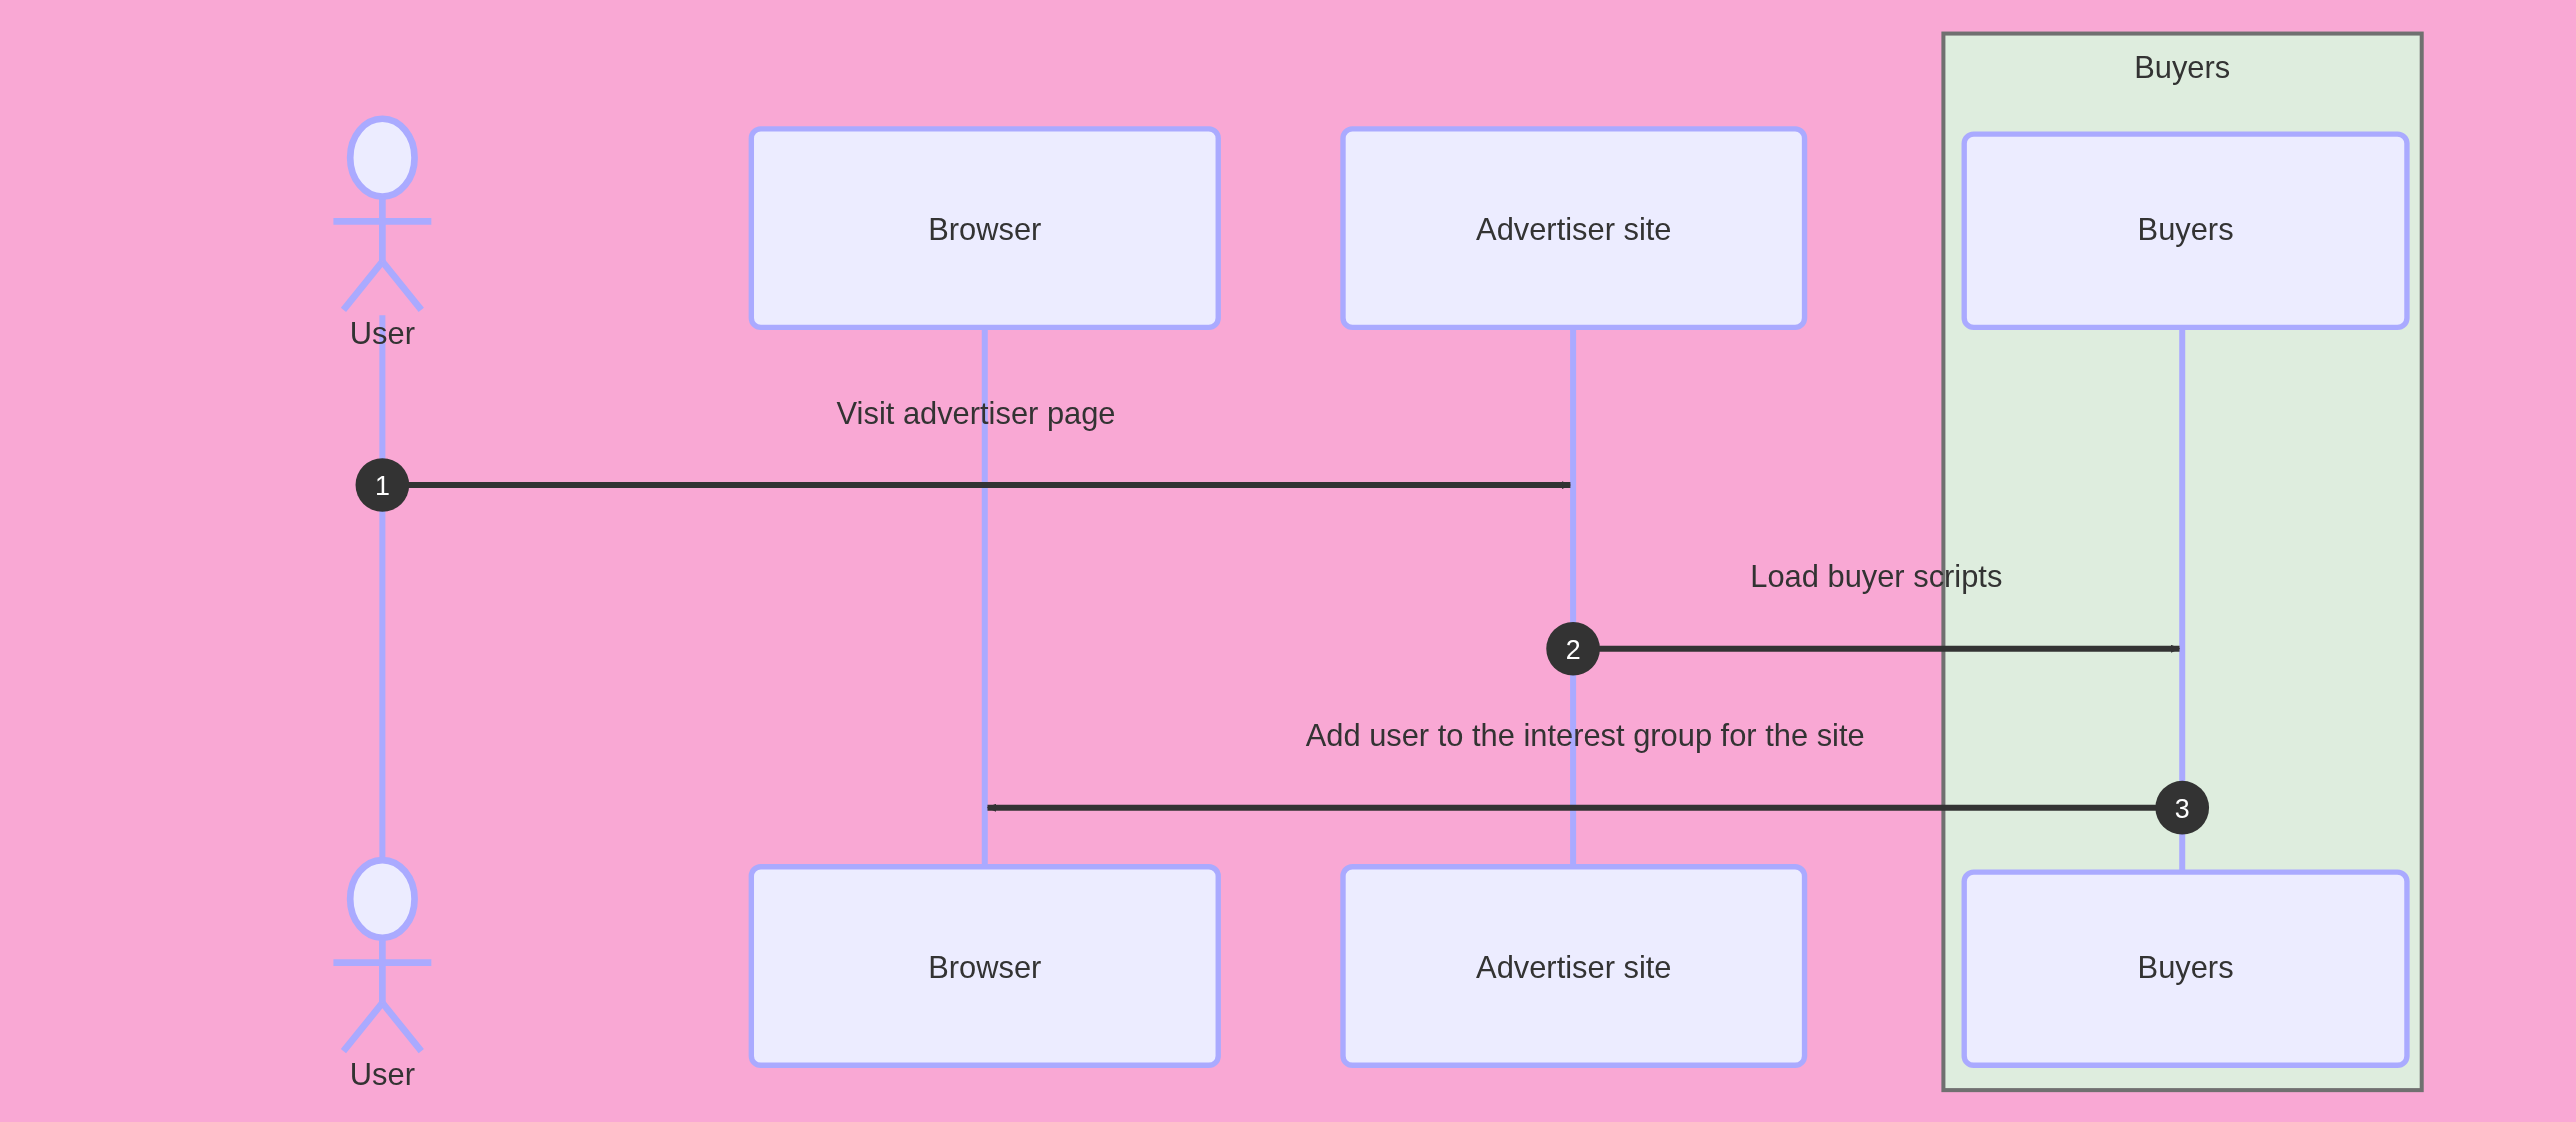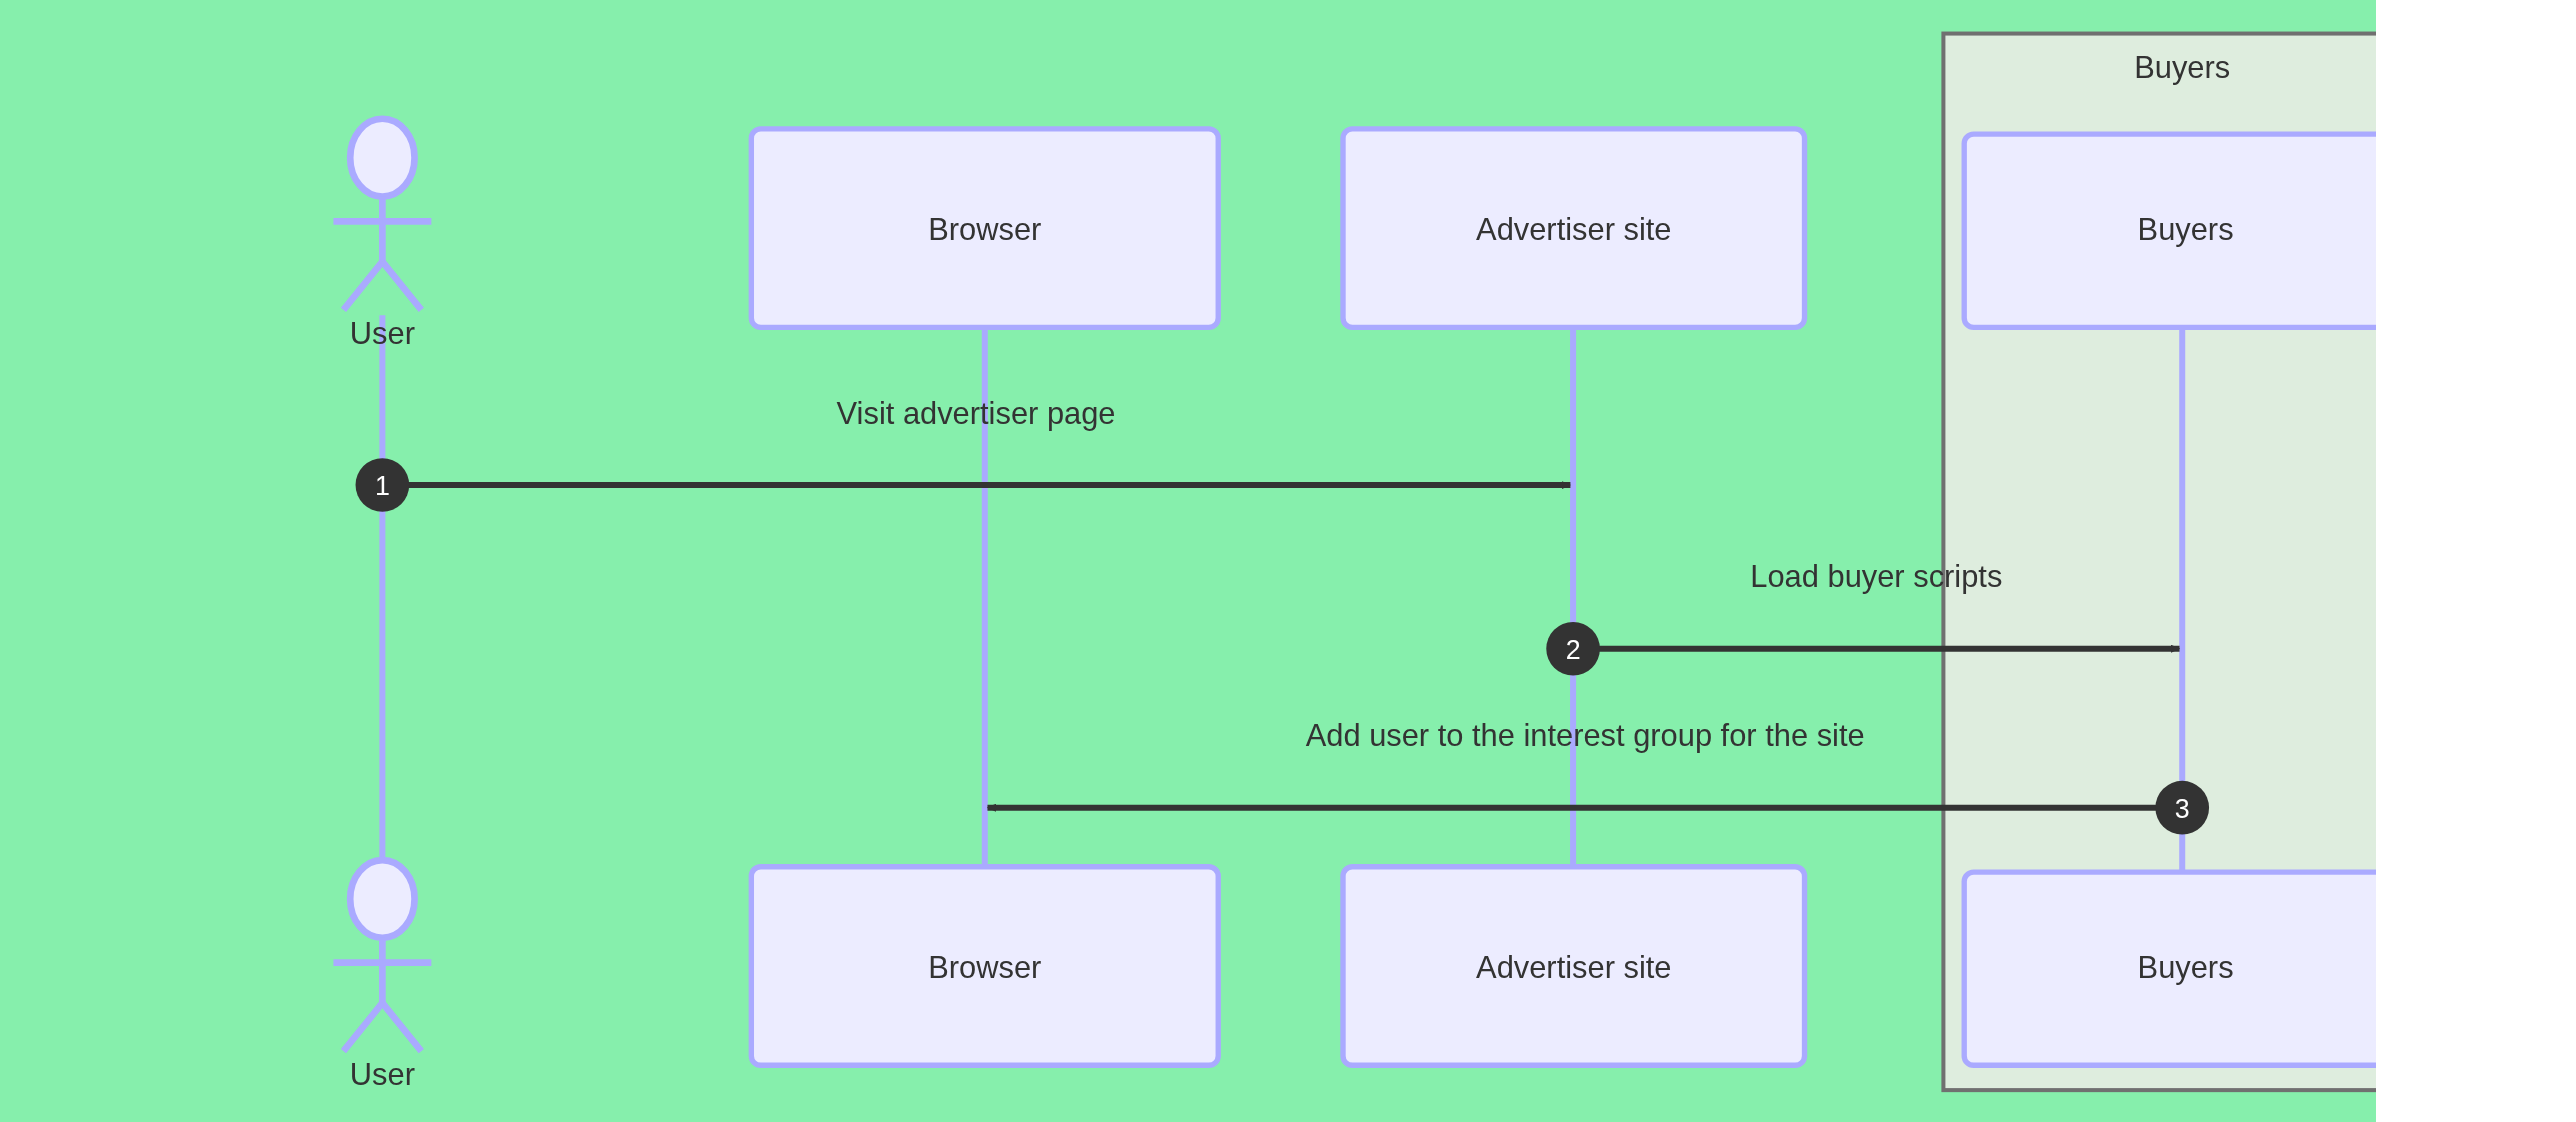--- a/index.html
+++ b/index.html
@@ -6,23 +6,23 @@
   html, body {
     margin: 0;
     padding: 0;
     background: #ffffff;
   }
   body {
     font-family: "Liberation Sans", "DejaVu Sans", sans-serif;
   }
   #diagram-root {
     position: relative;
-    width: 2376px;
+    width: 2576px;
     height: 1123px;
-    background: #86efac;
+    background: #f9a8d4;
     overflow: hidden;
   }
   #diagram-svg {
     position: absolute;
     left: 0;
     top: 0;
     width: 2576px;
     height: 1123px;
     display: block;
   }

